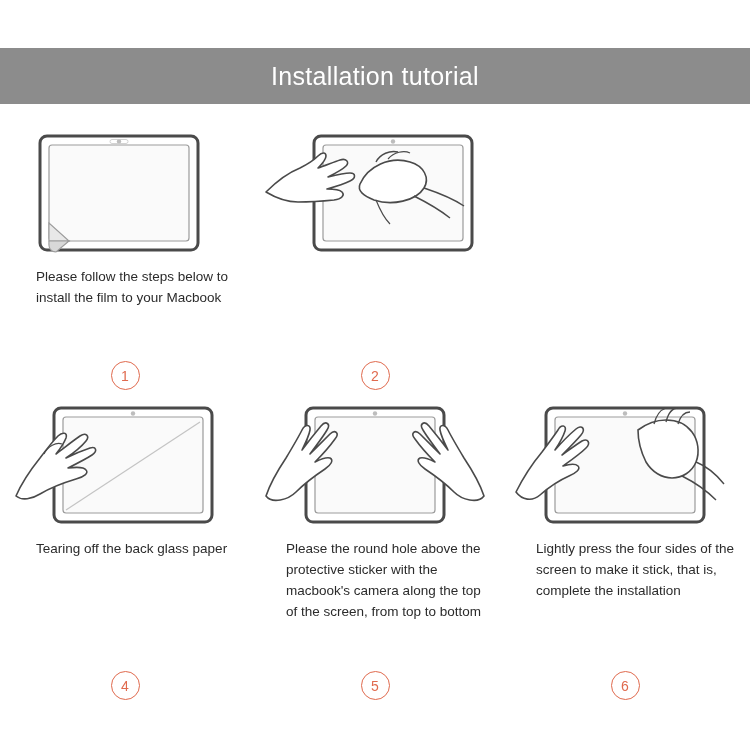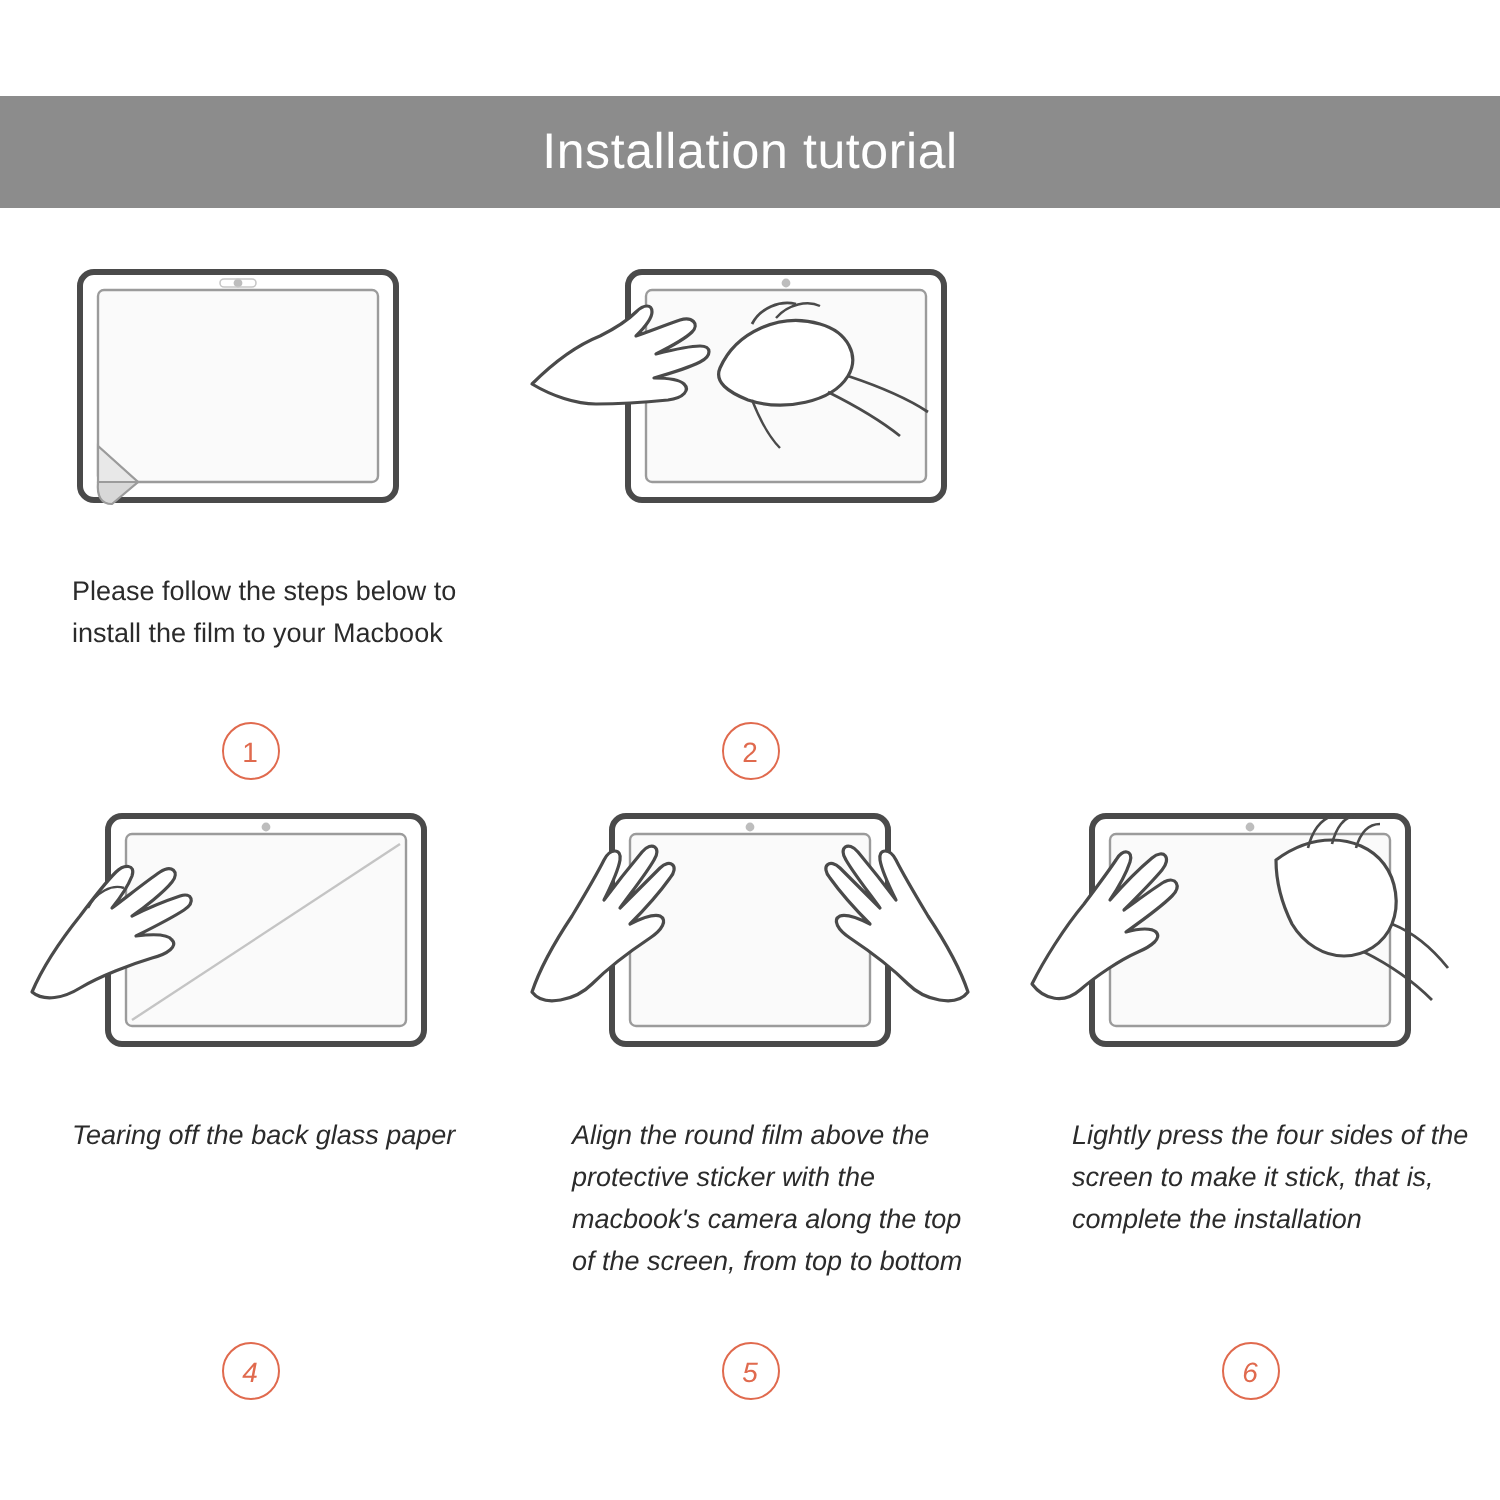--- a/index.html
+++ b/index.html
@@ -45,32 +45,32 @@
     flex-wrap: wrap;
   }
   .cell {
     width: 250px;
     box-sizing: border-box;
     padding: 0 14px;
     display: flex;
     flex-direction: column;
     align-items: center;
   }
-  .row2 .cell { margin-top: 10px; font-style: italic; }
+  .row2 .cell { margin-top: 10px; }
   .art {
     width: 222px;
     height: 130px;
     position: relative;
   }
   .caption {
     width: 206px;
     font-size: 13.5px;
     line-height: 21px;
     color: #2b2b2b;
-    margin-top: 27px;
+    margin-top: 8px;
     text-align: left;
     align-self: flex-start;
     margin-left: 22px;
   }
   .numwrap {
     margin-top: 14px;
     display: flex;
     justify-content: center;
     width: 100%;
   }
@@ -183,21 +183,21 @@
         <div class="cell-body">
           <div class="art">
             <svg width="222" height="130" viewBox="0 0 222 130">
               <rect x="42" y="8" width="138" height="114" rx="7" ry="7" fill="#ffffff" stroke="#4a4a4a" stroke-width="3"></rect>
               <rect x="51" y="17" width="120" height="96" rx="3" ry="3" fill="#fafafa" stroke="#9b9b9b" stroke-width="1.2"></rect>
               <circle cx="111" cy="13.5" r="2.2" fill="#bdbdbd"></circle>
               <path d="M2 96 C6 84 14 70 22 58 C28 48 34 38 38 30 C41 24 47 24 46 30 C45 36 41 44 38 50 C44 42 52 32 57 26 C62 20 67 24 63 30 C59 37 51 47 46 54 C53 47 61 39 66 34 C71 29 76 33 71 39 C66 46 57 56 51 62 C57 59 63 57 66 58 C70 60 67 65 61 69 C52 75 40 84 32 92 C24 100 8 104 2 96 Z" fill="#ffffff" stroke="#4a4a4a" stroke-width="1.6" stroke-linejoin="round"></path>
               <path d="M220 96 C216 84 208 70 200 58 C194 48 188 38 184 30 C181 24 175 24 176 30 C177 36 181 44 184 50 C178 42 170 32 165 26 C160 20 155 24 159 30 C163 37 171 47 176 54 C169 47 161 39 156 34 C151 29 146 33 151 39 C156 46 165 56 171 62 C165 59 159 57 156 58 C152 60 155 65 161 69 C170 75 182 84 190 92 C198 100 214 104 220 96 Z" fill="#ffffff" stroke="#4a4a4a" stroke-width="1.6" stroke-linejoin="round"></path>
             </svg>
           </div>
-          <div class="caption">Align the round film above the protective sticker with the macbook's camera along the top of the screen, from top to bottom</div>
+          <div class="caption">Please the round hole above the protective sticker with the macbook's camera along the top of the screen, from top to bottom</div>
           <div class="spacer"></div>
           <div class="numwrap">
             <div class="num">5</div>
           </div>
         </div>
       </div>
 
       <div class="cell">
         <div class="cell-body">
           <div class="art">

